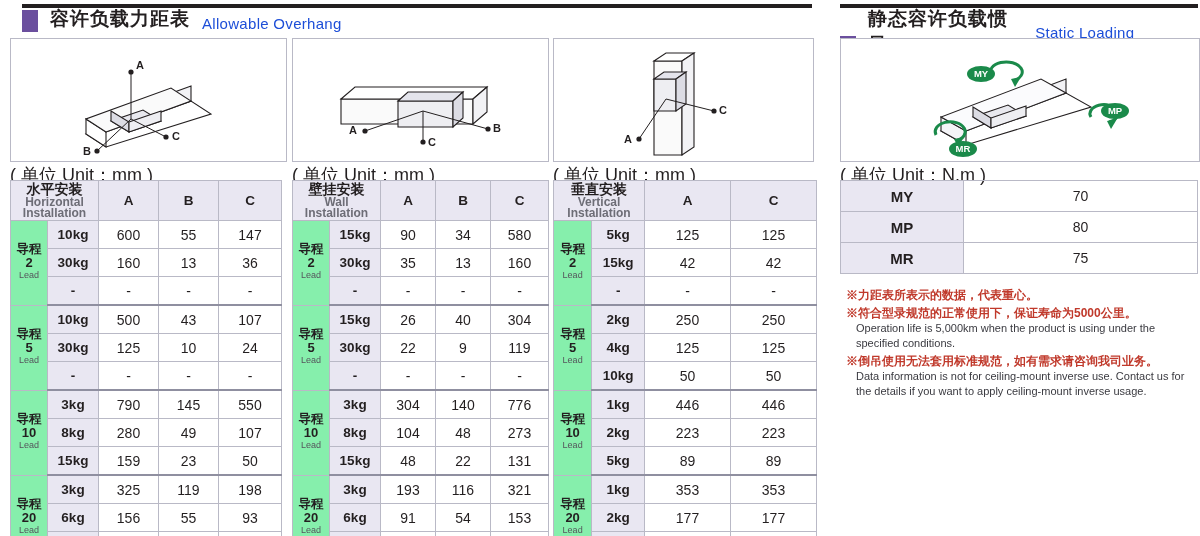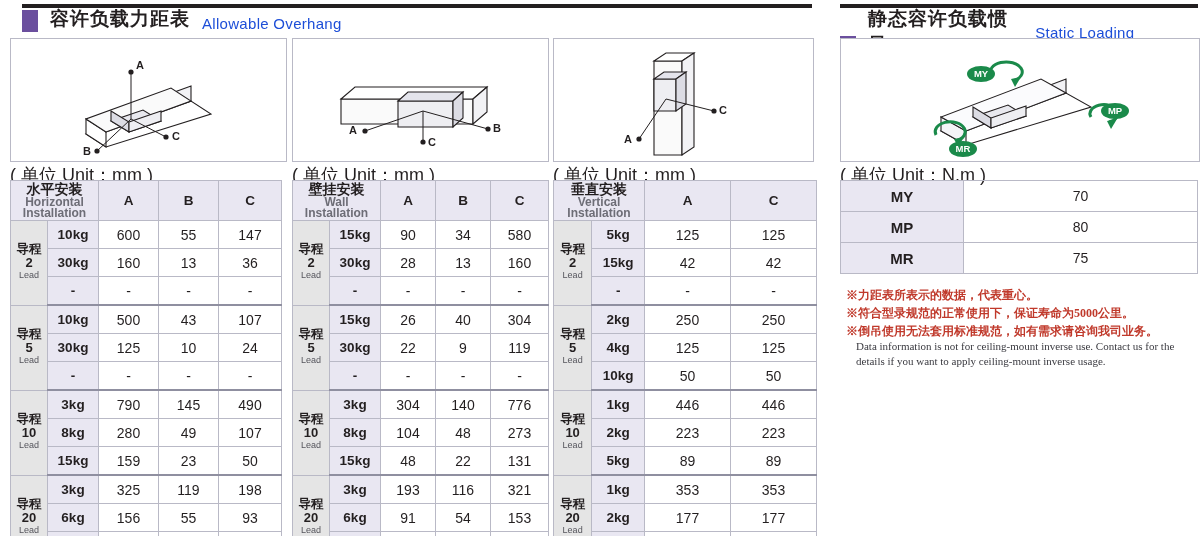--- a/index.html
+++ b/index.html
@@ -25,38 +25,38 @@
   .unit{position:absolute;font-size:18px;color:#231f20;}
 
   
   table{border-collapse:collapse;font-size:13.5px;}
   .tbl{position:absolute;}
   .tbl td,.tbl th{border:1px solid #b9b9c6;text-align:center;vertical-align:middle;}
   .hdr td{background:#e9e7f2;font-weight:bold;height:30px;}
   .hdr .nm{font-weight:bold;}
   .nm-cn{font-size:14px;font-weight:bold;display:block;line-height:15px;}
   .nm-en{font-size:12px;color:#6d6d76;display:block;line-height:11px;}
-  .lead{background:#e5e5e5;font-size:12.5px;font-weight:bold;line-height:13px;width:34px;}
+  .lead{background:#86efac;font-size:12.5px;font-weight:bold;line-height:13px;width:34px;}
   .lead .lw{font-size:12.5px;display:block;}
   .lead .ln{font-size:13px;display:block;}
   .lead .le{font-size:9px;color:#55555c;display:block;font-weight:normal;}
   .kg{background:#e9e7f2;font-weight:bold;font-size:13.5px;width:48px;height:25px;}
   .val{background:#ffffff;font-size:14px;height:25px;}
   .grp-end td{border-bottom:2px solid #8f8fa0;}
 
   
   .rtbl td{border:1px solid #b9b9c6;height:28px;}
   .rtbl .lbl{background:#e9e7f2;font-weight:bold;font-size:15px;width:120px;}
   .rtbl .v{font-size:14px;}
 
   
   .notes{position:absolute;left:846px;top:288px;width:352px;font-size:11.5px;line-height:15px;}
   .note-cn{color:#c0392b;font-weight:bold;font-size:12px;}
   .note-en{color:#3a3a40;font-size:11px;display:block;padding-left:10px;}
-  .note-blk{margin-bottom:3px;font-family:Liberation Serif, serif;}
+  .note-blk{margin-bottom:3px;}
 
   
   .dlbl{font-family:"Liberation Sans",sans-serif;font-size:11px;font-weight:bold;fill:#231f20;}
   .glbl{font-family:"Liberation Sans",sans-serif;font-size:9.5px;font-weight:bold;fill:#ffffff;}
 </style>
 </head>
 <body>
 
 <div class="page">
 
@@ -244,21 +244,21 @@
 
       <tr>
         <td class="lead" rowspan="3">
           <span class="lw">导程</span>
           <span class="ln">10</span>
           <span class="le">Lead</span>
         </td>
         <td class="kg">3kg</td>
         <td class="val">790</td>
         <td class="val">145</td>
-        <td class="val">490</td>
+        <td class="val">550</td>
       </tr>
       <tr>
         <td class="kg">8kg</td>
         <td class="val">280</td>
         <td class="val">49</td>
         <td class="val">107</td>
       </tr>
       <tr class="grp-end">
         <td class="kg">15kg</td>
         <td class="val">159</td>
@@ -310,21 +310,21 @@
           <span class="ln">2</span>
           <span class="le">Lead</span>
         </td>
         <td class="kg">15kg</td>
         <td class="val">90</td>
         <td class="val">34</td>
         <td class="val">580</td>
       </tr>
       <tr>
         <td class="kg">30kg</td>
-        <td class="val">28</td>
+        <td class="val">35</td>
         <td class="val">13</td>
         <td class="val">160</td>
       </tr>
       <tr class="grp-end">
         <td class="kg">-</td>
         <td class="val">-</td>
         <td class="val">-</td>
         <td class="val">-</td>
       </tr>
 
@@ -515,20 +515,21 @@
       </tr>
     </tbody>
   </table>
 
   <div class="notes">
     <div class="note-blk">
       <span class="note-cn">※力距表所表示的数据，代表重心。</span>
     </div>
     <div class="note-blk">
       <span class="note-cn">※符合型录规范的正常使用下，保证寿命为5000公里。</span>
+      <span class="note-en">Operation life is 5,000km when the product is using under the specified conditions.</span>
     </div>
     <div class="note-blk">
       <span class="note-cn">※倒吊使用无法套用标准规范，如有需求请咨询我司业务。</span>
       <span class="note-en">Data information is not for ceiling-mount inverse use. Contact us for the details if you want to apply ceiling-mount inverse usage.</span>
     </div>
   </div>
 
 </div>
 
 </body></html>

